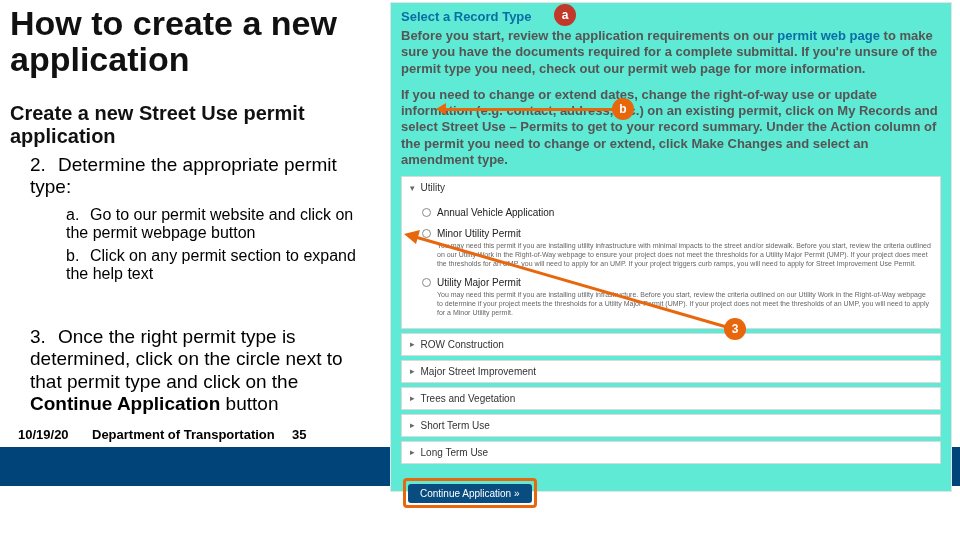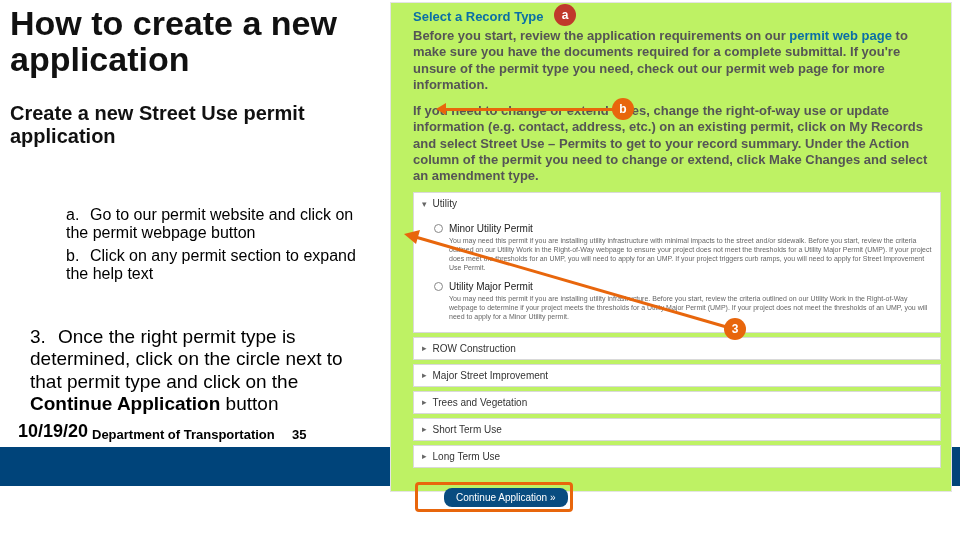--- a/index.html
+++ b/index.html
@@ -11,62 +11,65 @@
   .subtitle { position: absolute; left: 10px; top: 102px; width: 350px; font-size: 20px; font-weight: 700; line-height: 1.15; color: #111; }
   .list2 { position: absolute; left: 30px; top: 154px; width: 340px; font-size: 19px; line-height: 1.15; }
   .list2 .num { display: inline-block; width: 28px; }
   .subab { position: absolute; left: 66px; top: 206px; width: 310px; font-size: 16px; line-height: 1.15; }
   .subab div { margin-bottom: 2px; }
   .subab .let { display: inline-block; width: 24px; }
   .list3 { position: absolute; left: 30px; top: 326px; width: 340px; font-size: 19px; line-height: 1.18; }
   .list3 .num { display: inline-block; width: 28px; }
   .list3 b { font-weight: 700; }
   .footer-band { position: absolute; left: 0; bottom: 0; width: 960px; height: 39px; background: #00447a; }
-  .footer-date { position: absolute; left: 18px; bottom: 44px; font-size: 18px; font-weight: 700; }
+  .footer-date { position: absolute; left: 18px; bottom: 44px; font-size: 13px; font-weight: 700; }
   .footer-dept { position: absolute; left: 92px; bottom: 44px; font-size: 13px; font-weight: 700; }
   .footer-pg   { position: absolute; left: 292px; bottom: 44px; font-size: 13px; font-weight: 700; }
   .footer-pg2  { position: absolute; right: 145px; bottom: 9px; font-size: 13px; color: #cfd9e4; }
   .seattle-logo { position: absolute; right: 14px; bottom: 6px; height: 26px; display: flex; align-items: flex-start; color: #fff; font-weight: 700; font-size: 10px; }
   .seattle-logo svg { margin-right: 6px; }
 
   
-  .panel { position: absolute; left: 390px; top: 2px; width: 562px; height: 490px; background: #bef264; border: 1px solid #e4e4e4; padding-left: 12px; }
+  .panel { position: absolute; left: 390px; top: 2px; width: 562px; height: 490px; background: #5eead4; border: 1px solid #e4e4e4; }
   .panel .head { padding: 6px 10px 0 10px; }
   .panel .head-title { color: #0a6ea6; font-size: 13px; font-weight: 600; }
   .panel .blurb { font-size: 13px; color: #555; line-height: 1.25; margin-top: 4px; font-weight: bold; }
   .panel .blurb a { color: #0a6ea6; text-decoration: none; }
 
   .acc { margin: 8px 10px 0 10px; }
   .acc-item { background: #fff; border: 1px solid #d9d9d9; margin-bottom: 4px; font-size: 10px; color: #333; }
   .acc-head { padding: 5px 8px; cursor: pointer; display: flex; align-items: center; }
   .acc-head .chev { font-size: 9px; margin-right: 6px; color: #666; }
   .acc-body { padding: 4px 8px 6px 20px; font-size: 7.5px; color: #555; line-height: 1.3; }
   .opt { display: flex; align-items: flex-start; padding: 4px 0; }
   .opt .radio { width: 9px; height: 9px; border: 1px solid #888; border-radius: 50%; margin-right: 6px; margin-top: 2px; flex-shrink: 0; }
   .opt .lbl { font-size: 10px; color: #222; }
   .opt .desc { font-size: 7px; color: #666; line-height: 1.25; margin-top: 2px; }
 
   .continue-wrap { margin: 10px 10px 0 12px; display: inline-block; border: 3px solid #e8660c; border-radius: 4px; padding: 2px; }
-  .continue-btn { background: #084c80; color: #fff; font-size: 10px; padding: 4px 12px; border: none; border-radius: 8px; cursor: pointer; margin-left: 24px; }
+  .continue-btn { background: #084c80; color: #fff; font-size: 10px; padding: 4px 12px; border: none; border-radius: 3px; cursor: pointer; }
 
   
   .badge { position: absolute; width: 22px; height: 22px; border-radius: 50%; display: flex; align-items: center; justify-content: center; color: #fff; font-size: 12px; font-weight: 700; z-index: 20; }
   .badge.red    { background: #c0392b; }
   .badge.orange { background: #e8660c; }
   .arrow-line { position: absolute; background: #e8660c; z-index: 15; }
   .arrow-head { position: absolute; width: 0; height: 0; z-index: 16; }
 </style>
 </head>
 <body>
 
 <div class="slide">
 
   <div class="title">How to create a new application</div>
   <div class="subtitle">Create a new Street Use permit application</div>
 
+  <div class="list2">
+    <span class="num">2.</span><span>Determine the appropriate permit type:</span>
+  </div>
 
   <div class="subab">
     <div>
       <span class="let">a.</span><span>Go to our permit website and click on the permit webpage button</span>
     </div>
     <div style="margin-top:4px;">
       <span class="let">b.</span><span>Click on any permit section to expand the help text</span>
     </div>
   </div>
 
@@ -98,20 +101,24 @@
     </div>
 
     <div class="acc">
 
       <div class="acc-item">
         <div class="acc-head">
           <span class="chev">▾</span>
           <span>Utility</span>
         </div>
         <div class="acc-body">
+          <div class="opt">
+            <span class="radio"></span>
+            <span class="lbl">Annual Vehicle Application</span>
+          </div>
           <div class="opt" style="display:block;">
             <div style="display:flex;">
               <span class="radio"></span>
               <span class="lbl">Minor Utility Permit</span>
             </div>
             <div class="desc" style="margin-left:15px;">You may need this permit if you are installing utility infrastructure with minimal impacts to the street and/or sidewalk. Before you start, review the criteria outlined on our Utility Work in the Right-of-Way webpage to ensure your project does not meet the thresholds for a Utility Major Permit (UMP). If your project does meet the thresholds for an UMP, you will need to apply for an UMP. If your project triggers curb ramps, you will need to apply for Street Improvement Use Permit.</div>
           </div>
           <div class="opt" style="display:block;">
             <div style="display:flex;">
               <span class="radio"></span>

